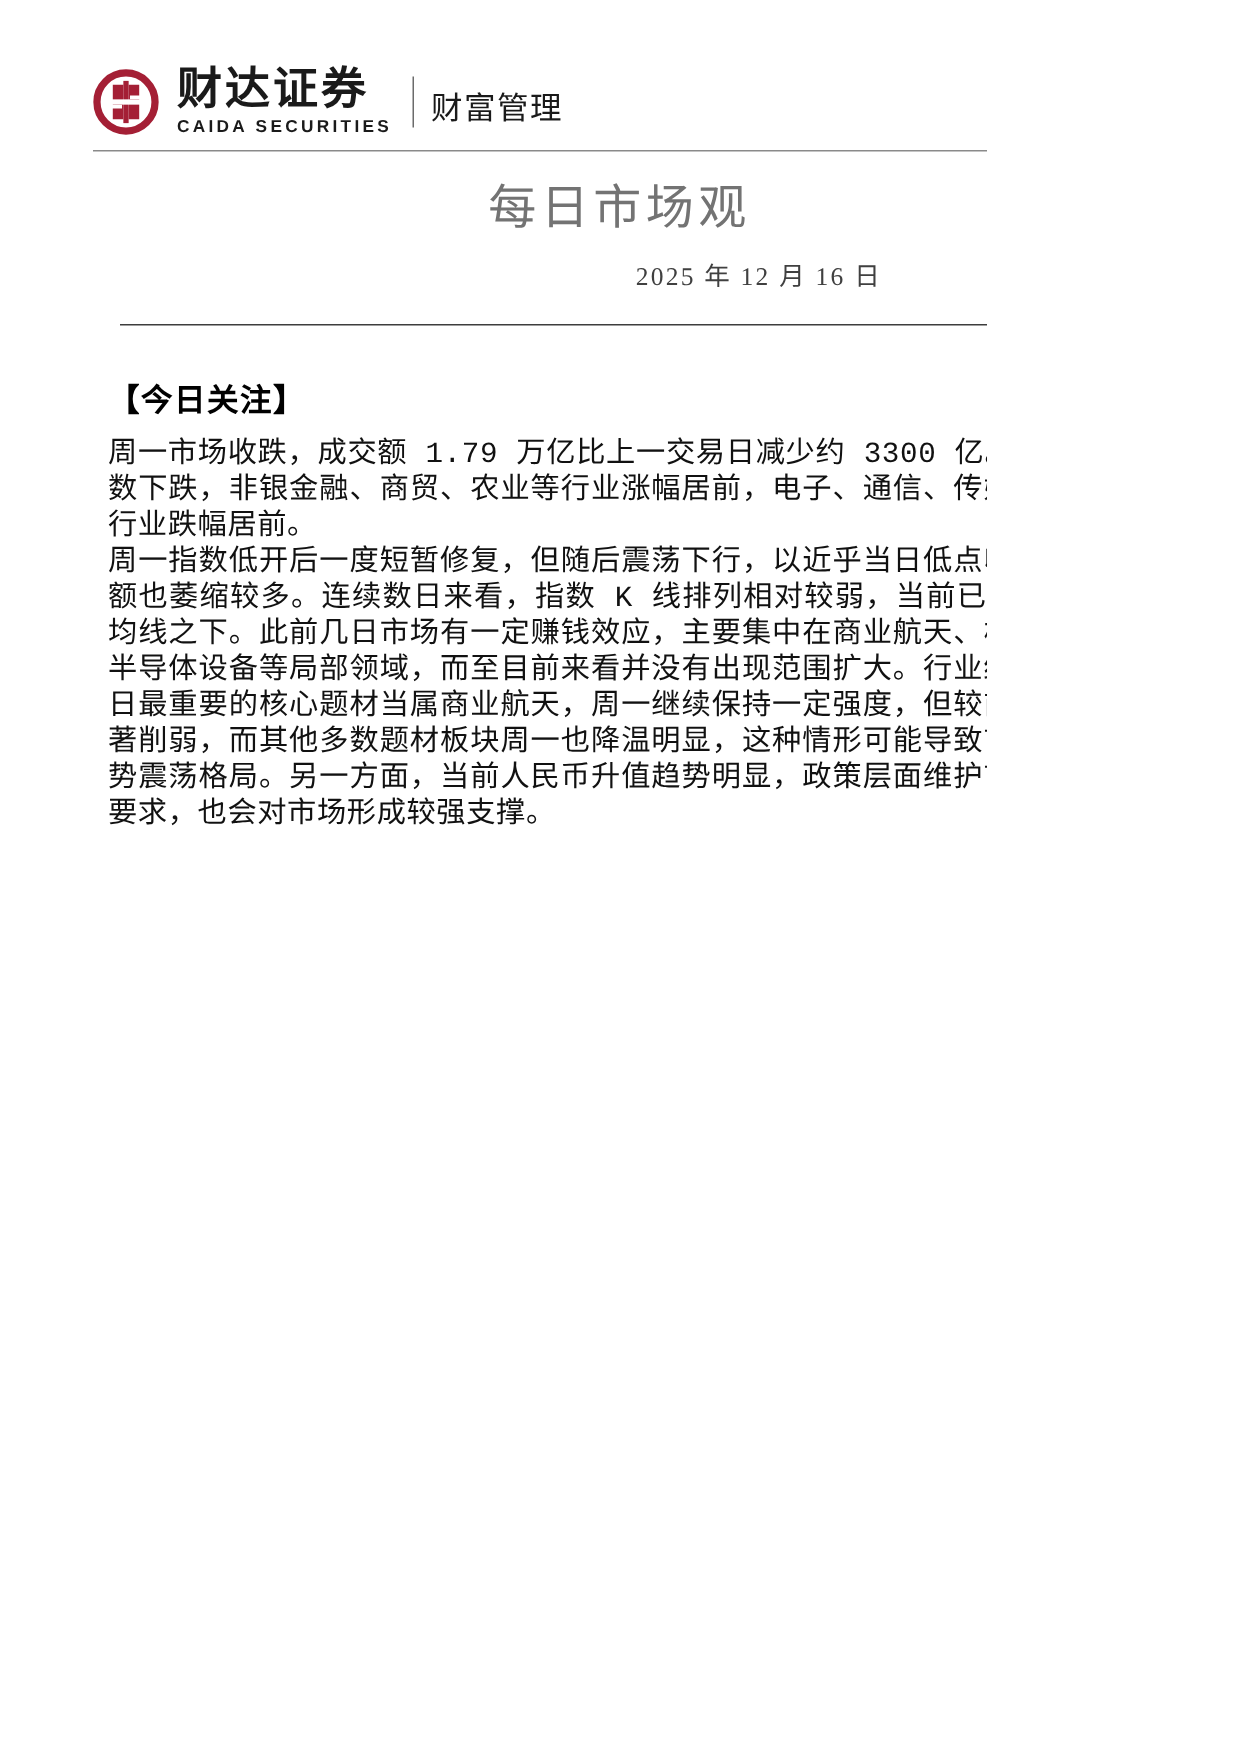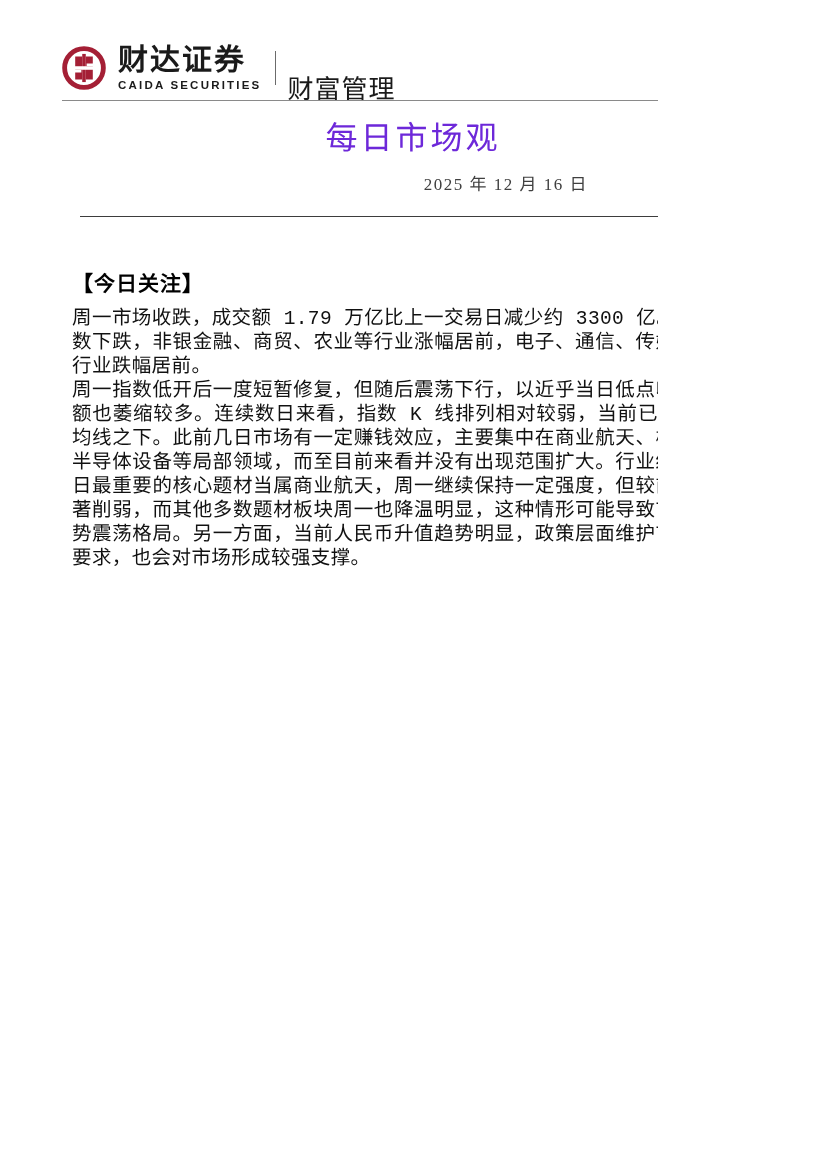--- a/index.html
+++ b/index.html
@@ -62,27 +62,27 @@
   }
   .logo-sep {
     margin: 0 11px 0 14px;
     width: 1px;
     height: 34px;
     background: #6b6b6b;
     align-self: center;
   }
   .logo-tag {
     font-family: "Liberation Sans", "DejaVu Sans", sans-serif;
-    font-size: 26px;
+    font-size: 21px;
     color: #1a1a1a;
     letter-spacing: 1px;
     align-self: center;
     white-space: nowrap;
     position: relative;
-    top: 18px;
+    top: 2px;
   }
 
   
   .rule-top {
     position: absolute;
     left: 62px;
     top: 100px;
     width: 708px;
     height: 1px;
     background: #8a8a8a;
@@ -98,21 +98,21 @@
 
   
   .doc-title {
     position: absolute;
     left: 0;
     top: 112px;
     width: 826px;
     text-align: center;
     font-size: 32px;
     letter-spacing: 3px;
-    color: #6d28d9;
+    color: #737373;
     font-family: "Liberation Serif", "DejaVu Serif", serif;
   }
   .doc-date {
     position: absolute;
     right: 70px;
     top: 170px;
     font-size: 17px;
     letter-spacing: 1.5px;
     color: #404040;
     font-family: "Liberation Serif", "DejaVu Serif", serif;
@@ -123,21 +123,21 @@
     position: absolute;
     left: 72px;
     top: 252px;
     width: 684px;
   }
   .section-heading {
     font-size: 21px;
     font-weight: bold;
     letter-spacing: 1px;
     line-height: 1.55;
-    margin: 16px 0 6px 0;
+    margin: 0 0 6px 0;
     font-family: "Liberation Sans", "DejaVu Sans", sans-serif;
     color: #000000;
   }
   .para {
     font-size: 19.5px;
     line-height: 24px;
     margin: 0;
     text-align: justify;
     text-justify: inter-ideograph;
     letter-spacing: 0.4px;

